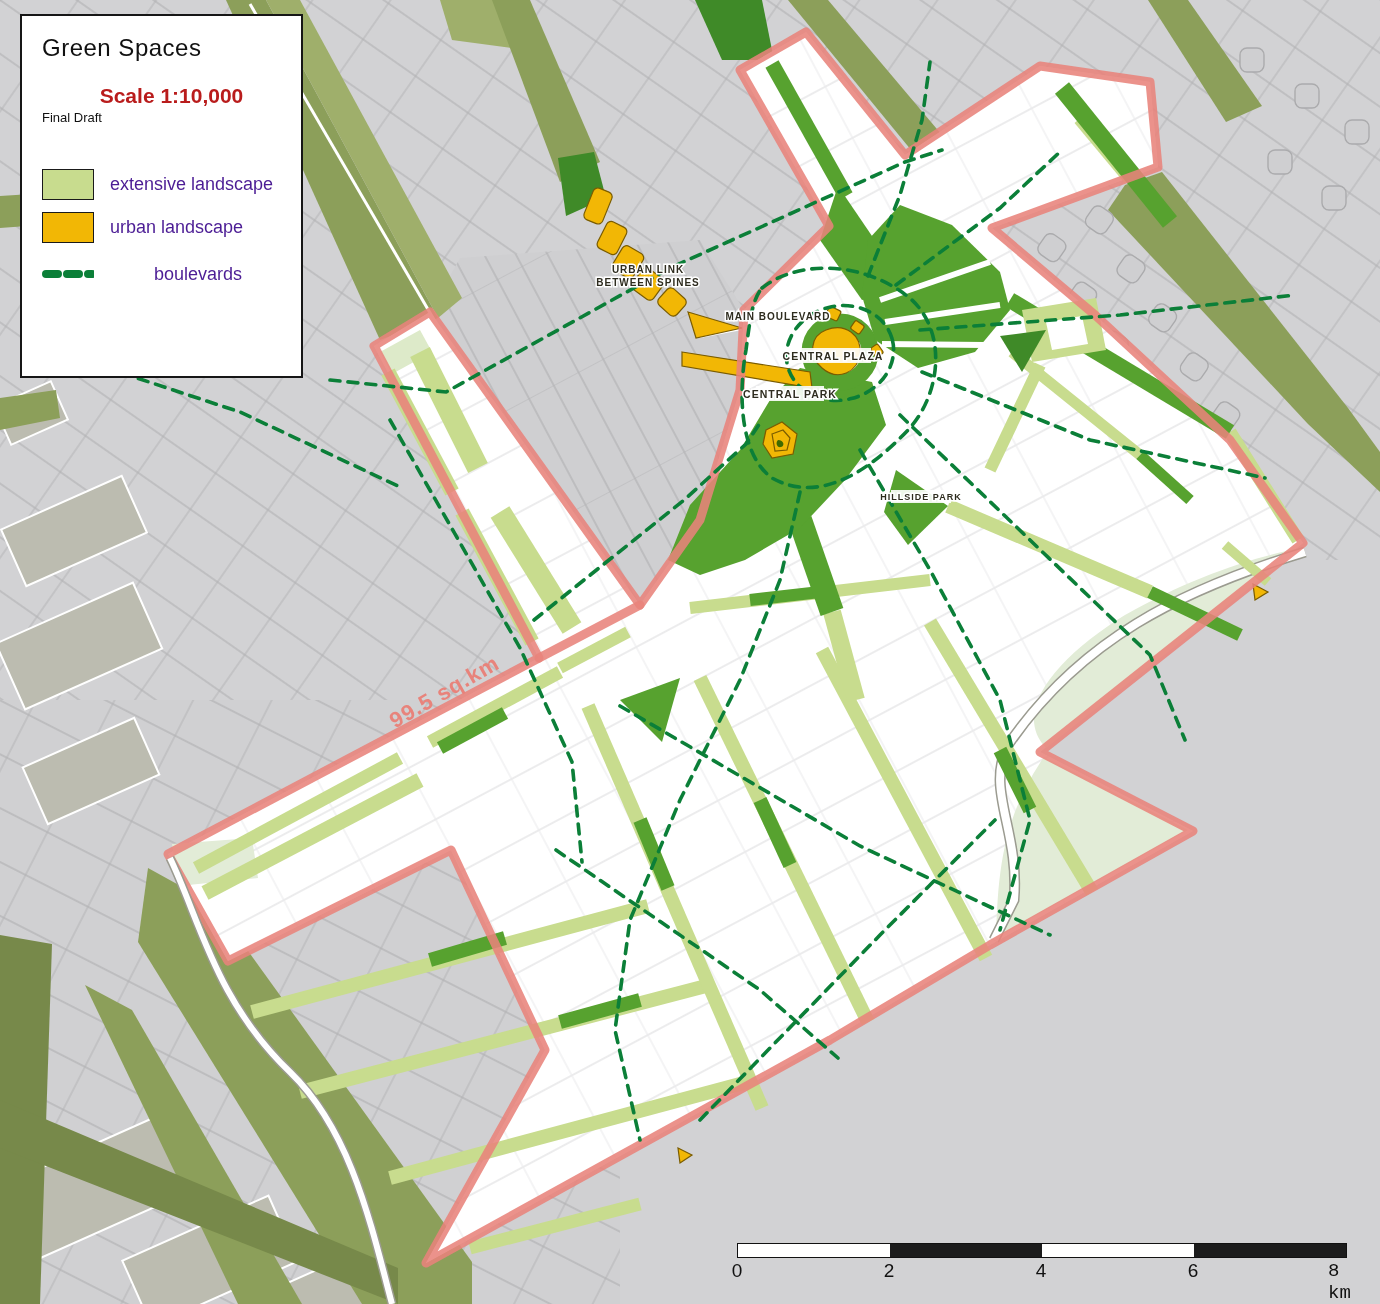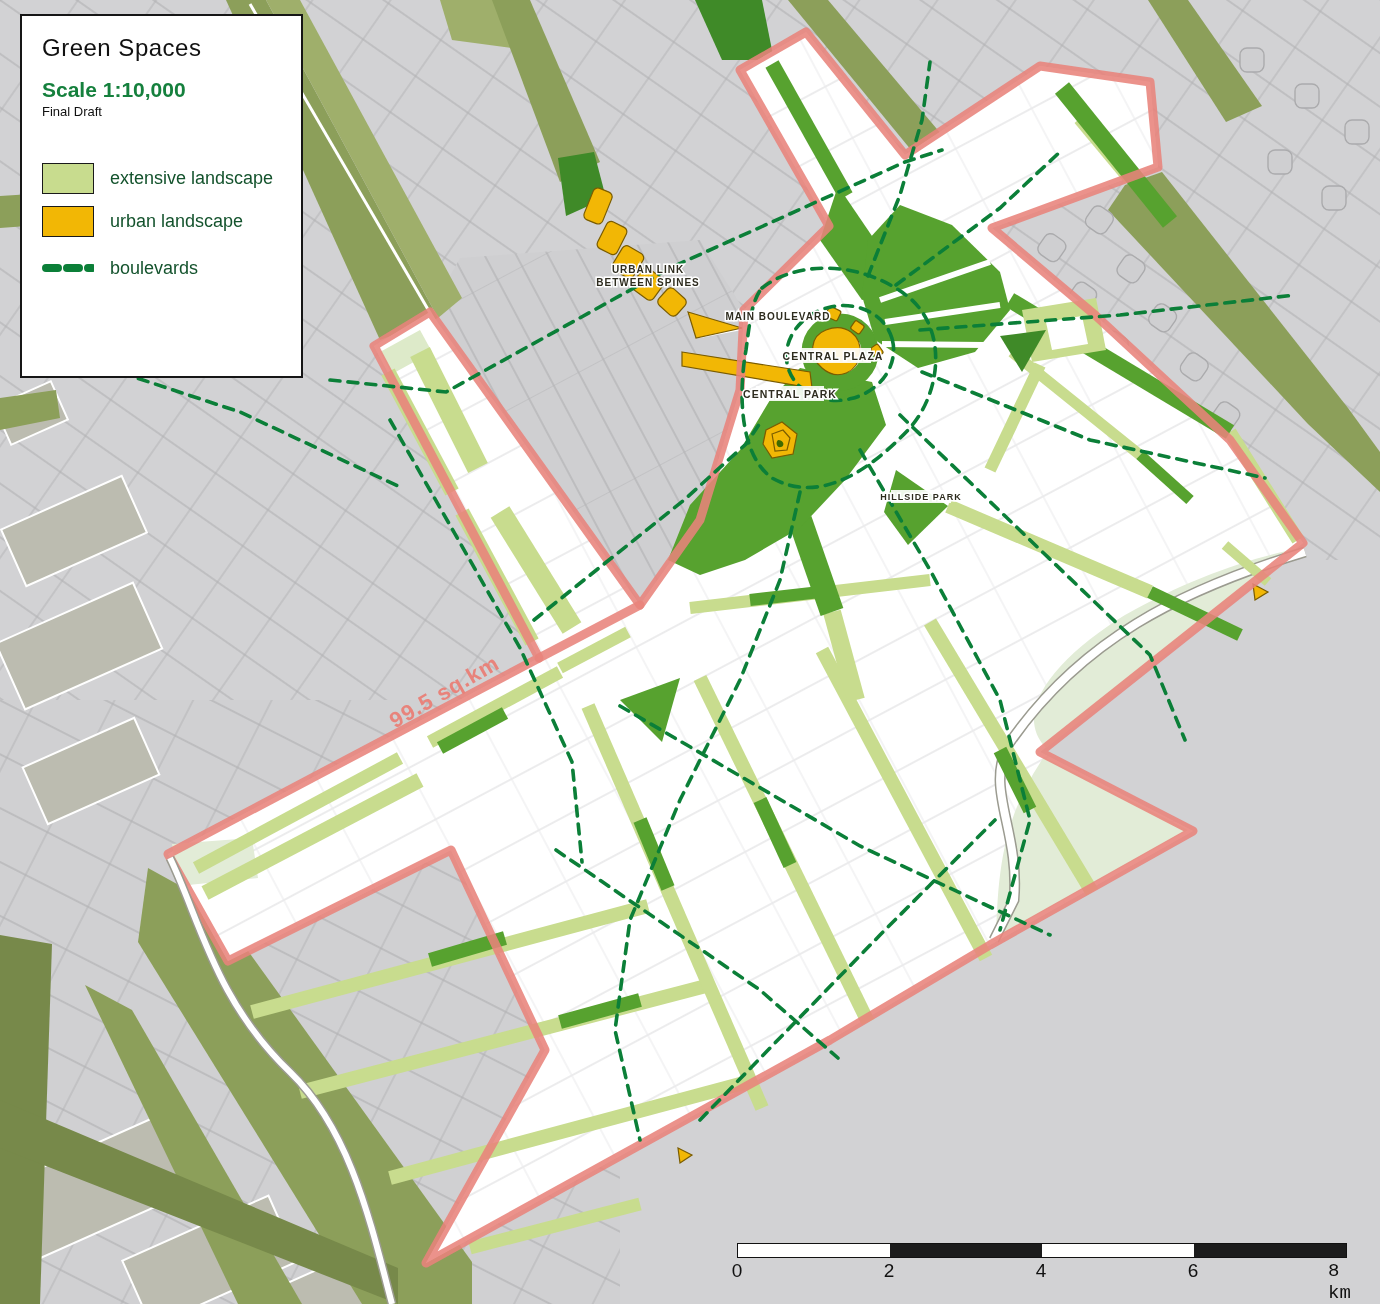--- a/index.html
+++ b/index.html
@@ -4,32 +4,32 @@
 <style>
   html,body{margin:0;padding:0;background:#e8e8e8;}
   #stage{position:relative;width:1380px;height:1304px;overflow:hidden;
          font-family:"Liberation Sans", sans-serif;background:#D2D2D4;}
   #map-svg{position:absolute;left:0;top:0;}
 
   
   #legend{position:absolute;left:20px;top:14px;width:283px;height:364px;
           background:#ffffff;border:2px solid #161616;box-sizing:border-box;
           padding:18px 0 0 20px;z-index:30;}
-  #legend .title{font-size:24px;color:#111;margin:0 0 16px 0;letter-spacing:.5px;}
-  #legend .scale{font-size:21px;font-weight:bold;color:#15803d;margin:0;}
+  #legend .title{font-size:24px;color:#111;margin:0 0 22px 0;letter-spacing:.5px;}
+  #legend .scale{font-size:21px;font-weight:bold;color:#b91c1c;margin:0;text-align:center;}
   #legend .status{font-size:13px;color:#111;margin:2px 0 0 0;}
   #legend .items{margin-top:44px;}
   #legend .item{display:flex;align-items:center;margin-bottom:12px;height:31px;}
   #legend .swatch{width:52px;height:31px;border:1.6px solid #1a1a1a;box-sizing:border-box;
                   margin-right:16px;flex:0 0 auto;}
   #legend .sw-ext{background:#C8DC8E;}
   #legend .sw-int{background:#57A22F;}
   #legend .sw-urb{background:#F2B705;}
-  #legend .item .lbl{font-size:18px;color:#14532d;}
-  #legend .dashrow{margin-top:16px;}
+  #legend .item .lbl{font-size:18px;color:#4c1d95;}
+  #legend .dashrow{margin-top:16px;gap:44px;}
   #legend .dashsw{width:52px;margin-right:16px;flex:0 0 auto;}
 
   
   #scalebar{position:absolute;left:737px;top:1243px;width:612px;z-index:30;}
   #scalebar .bar{display:flex;width:608px;height:13px;border:1.6px solid #111;box-sizing:content-box;}
   #scalebar .seg{width:152px;height:13px;}
   #scalebar .seg.w{background:#ffffff;}
   #scalebar .seg.b{background:#1c1c1c;}
   #scalebar .ticks{position:relative;height:24px;margin-top:2px;}
   #scalebar .tick{position:absolute;top:0;font-size:19px;color:#111;transform:translateX(-50%);}

